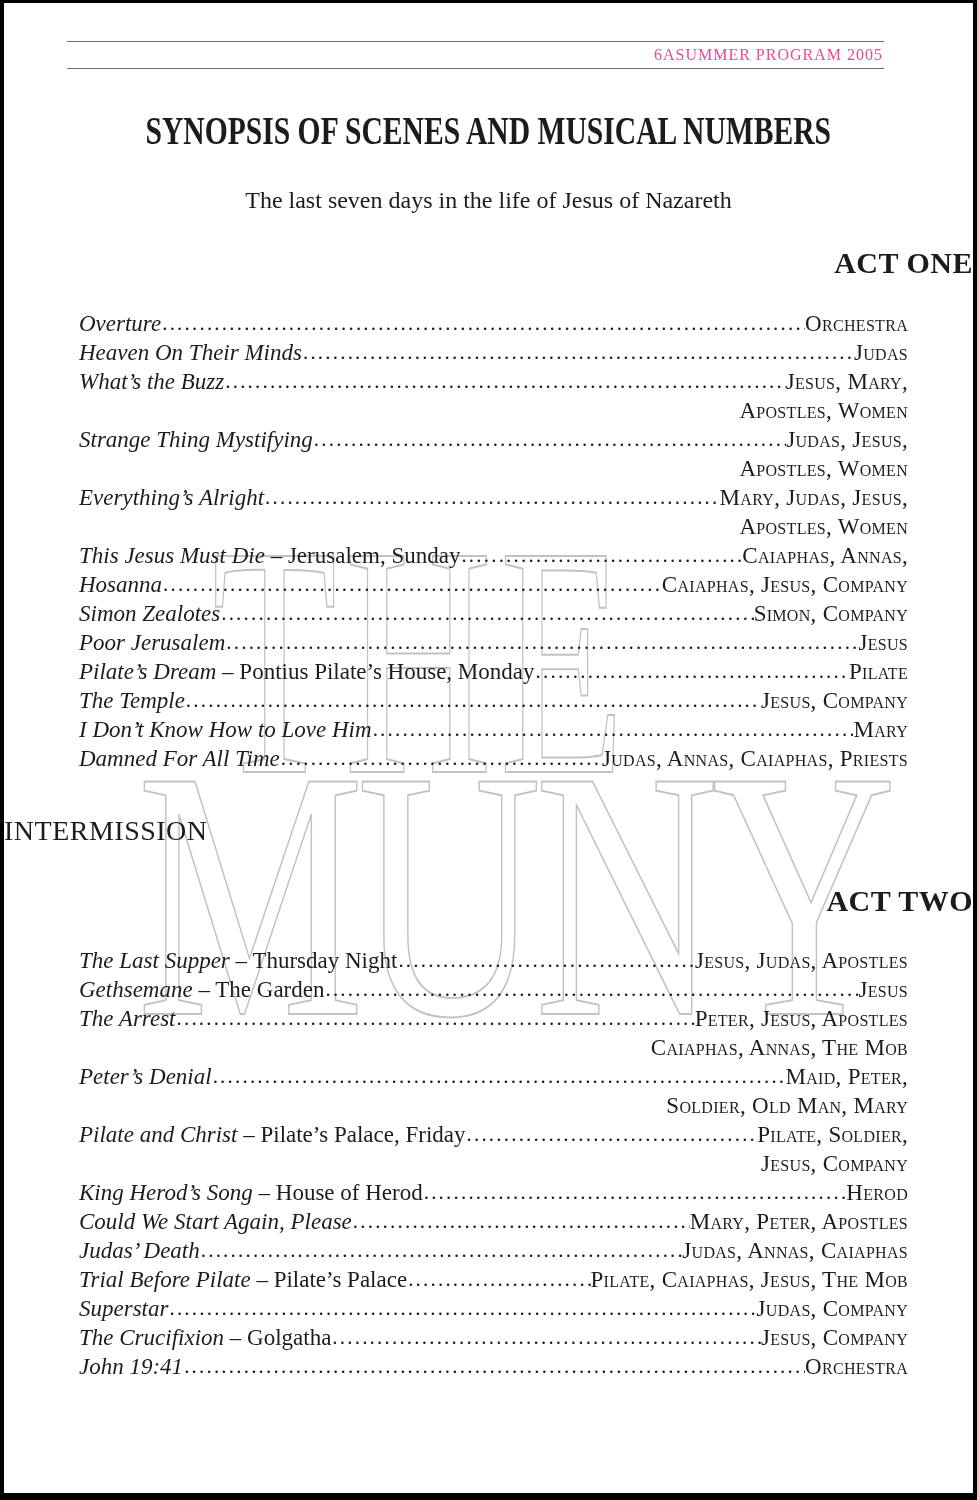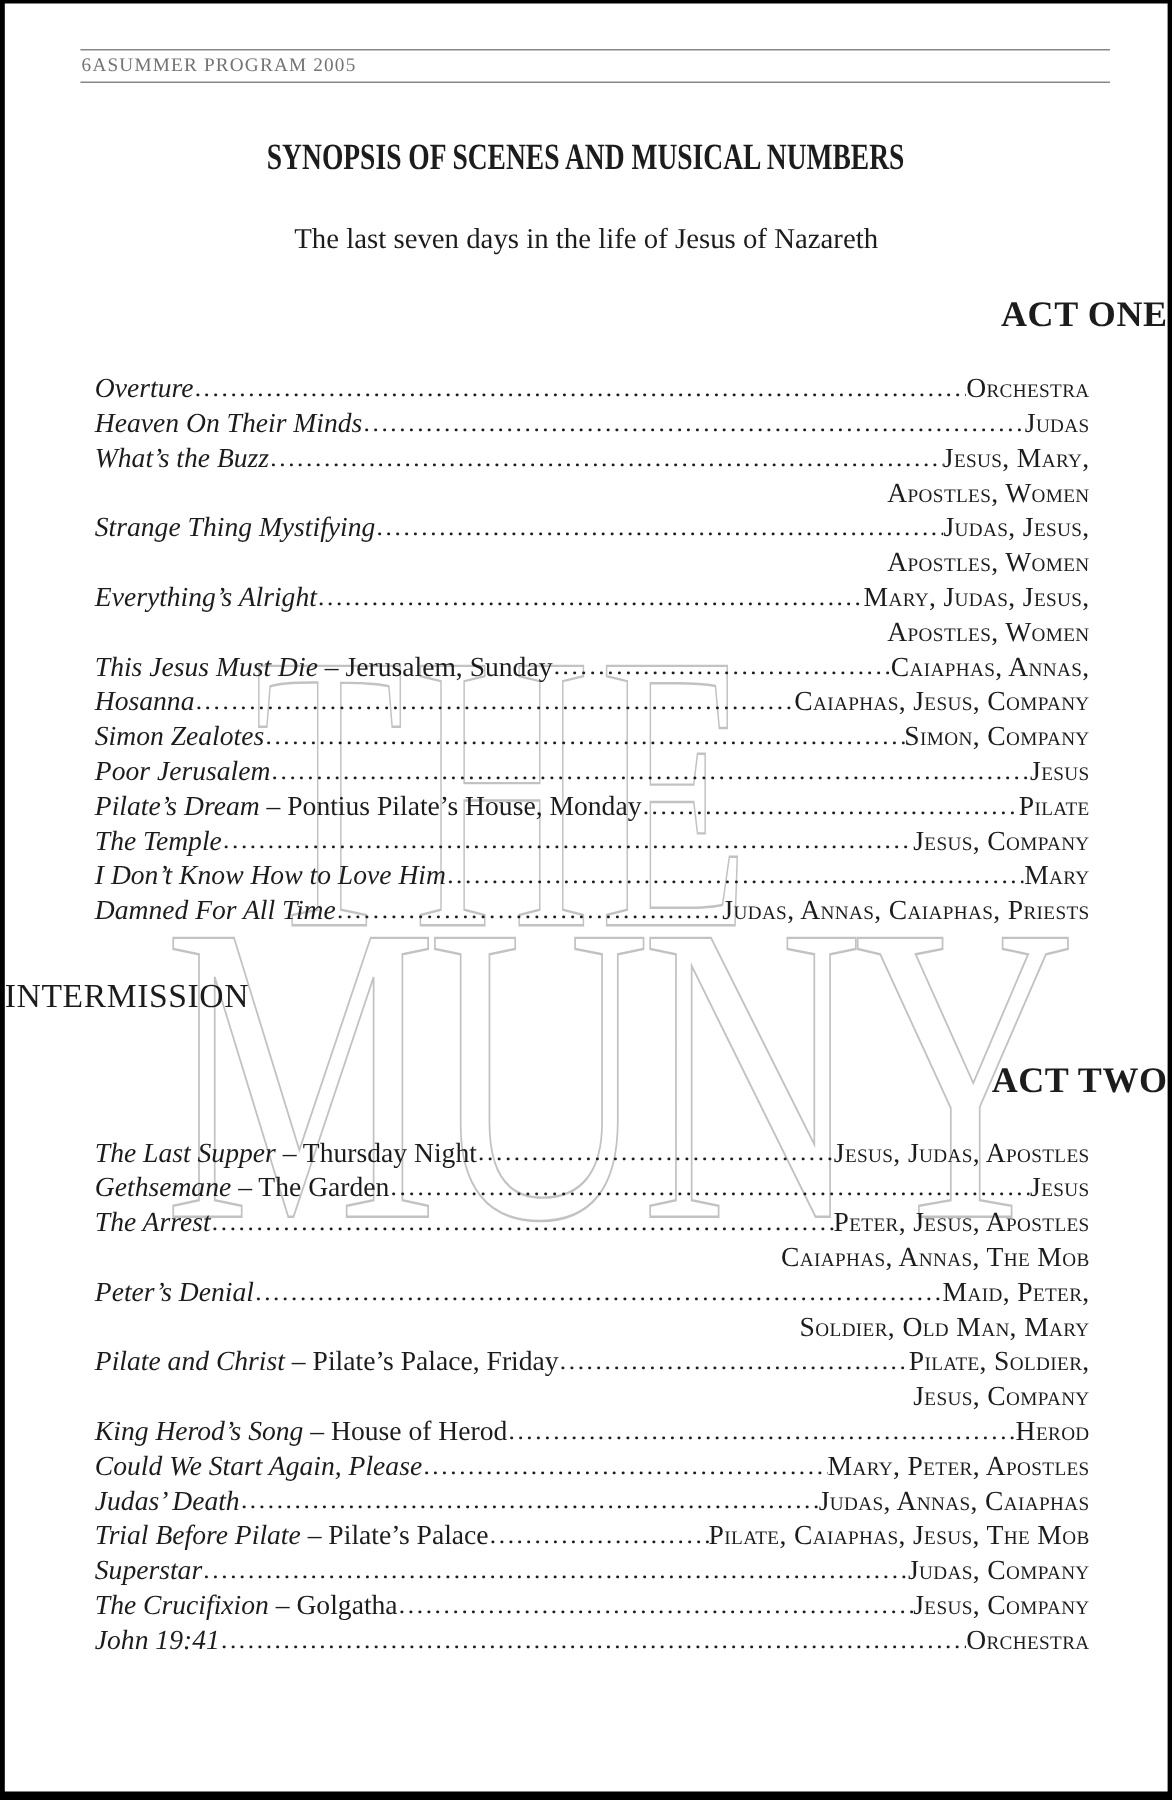--- a/index.html
+++ b/index.html
@@ -4,29 +4,29 @@
 <style>
   html,body{margin:0;padding:0;background:#ffffff;}
   body{width:977px;height:1500px;font-family:"Liberation Serif","DejaVu Serif",serif;color:#1c1c1c;}
   .page{
     position:relative;width:977px;height:1500px;box-sizing:border-box;
     border-style:solid;border-color:#000;border-width:3px 4px 7px 4px;
     background:#fff;overflow:hidden;
   }
   
   .header-row{
-    margin:38px 48px 0 63px;
+    margin:38px 89px 0 63px;
     border-top:1px solid #6a6a6a;border-bottom:1px solid #6a6a6a;
     padding:2px 1px 3px 1px;
-    display:flex;justify-content:flex-start;align-items:baseline;
-    font-size:16px;line-height:21px;letter-spacing:1px;color:#737373;
+    display:flex;justify-content:flex-end;align-items:baseline;
+    font-size:16px;line-height:21px;letter-spacing:1px;color:#ec4899;
     position:relative;z-index:2;
   }
   h1.page-title{
-    margin:42px 0 0 0;text-align:center;font-weight:bold;font-size:31px;line-height:40px;
+    margin:42px 0 0 0;text-align:center;font-weight:bold;font-size:40px;line-height:40px;
     white-space:nowrap;position:relative;z-index:2;
   }
   h1.page-title span{display:inline-block;transform:scaleX(0.74);transform-origin:center;letter-spacing:0px;}
   .subtitle{
     margin:34px 0 0 0;text-align:center;font-size:24px;line-height:30px;position:relative;z-index:2;
   }
   h2.act-heading{
     margin:33px 0 0 0;text-align:right;font-weight:bold;font-size:30px;line-height:30px;
     letter-spacing:0.5px;position:relative;z-index:2;
   }

